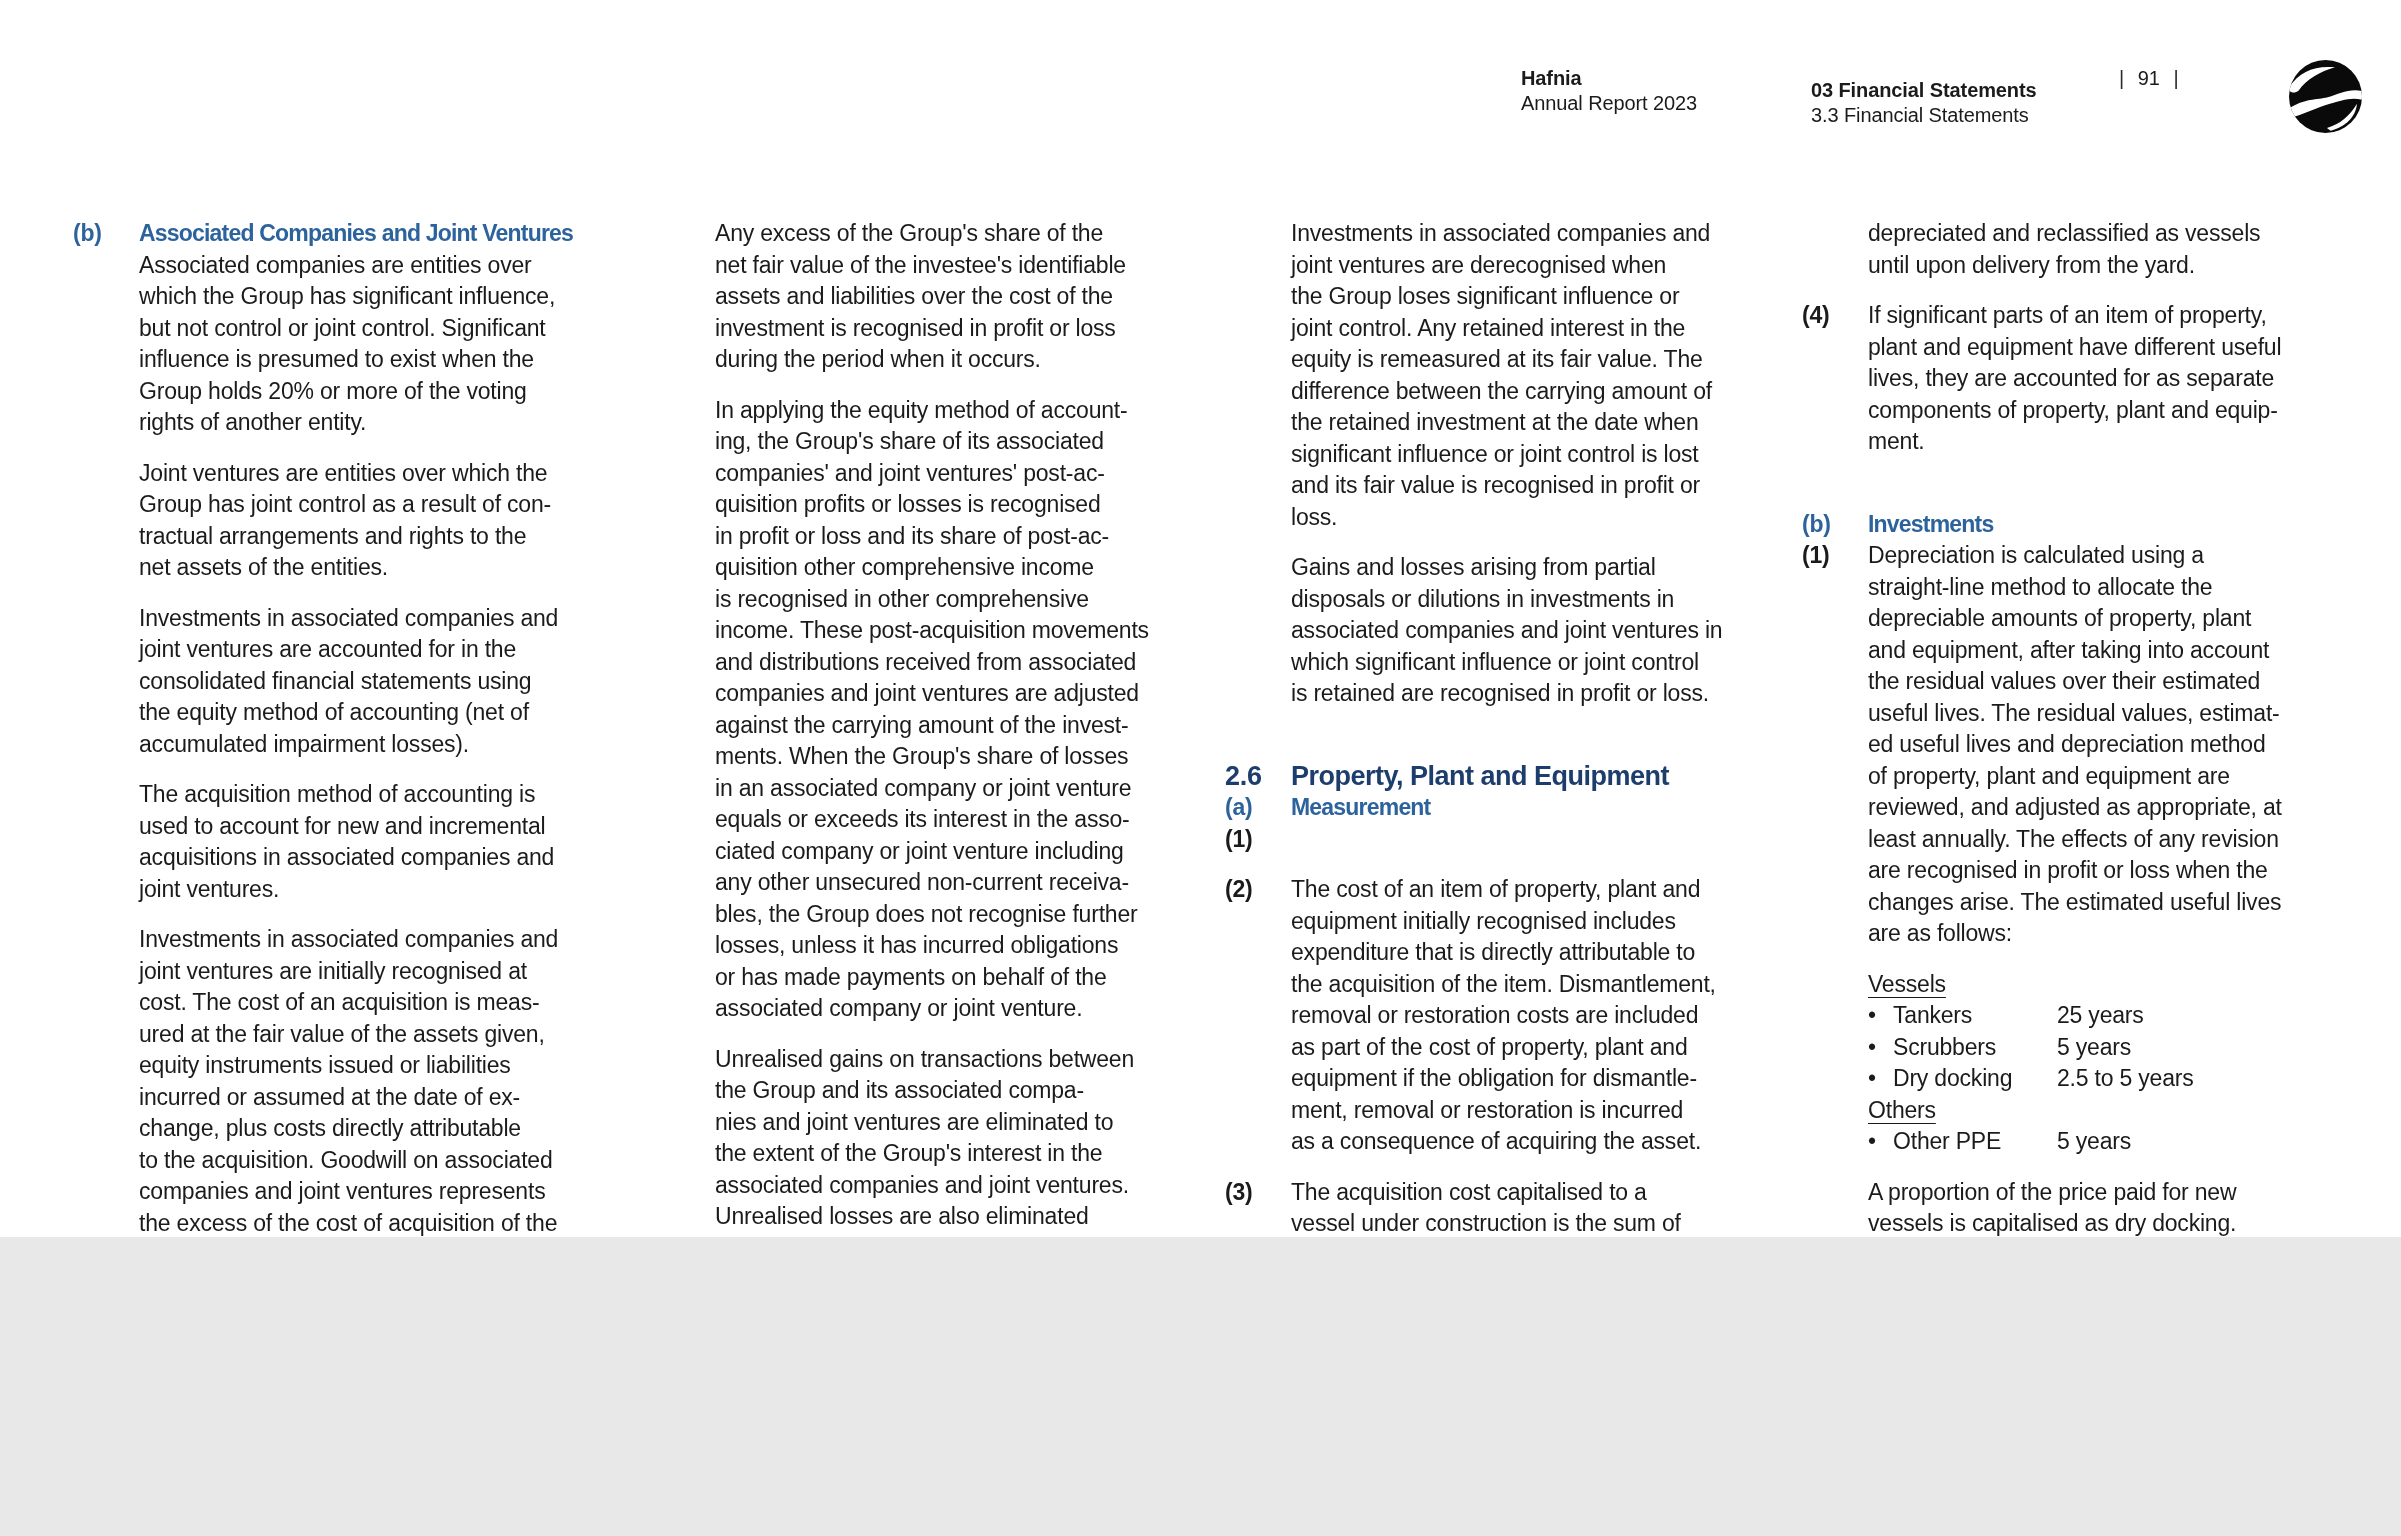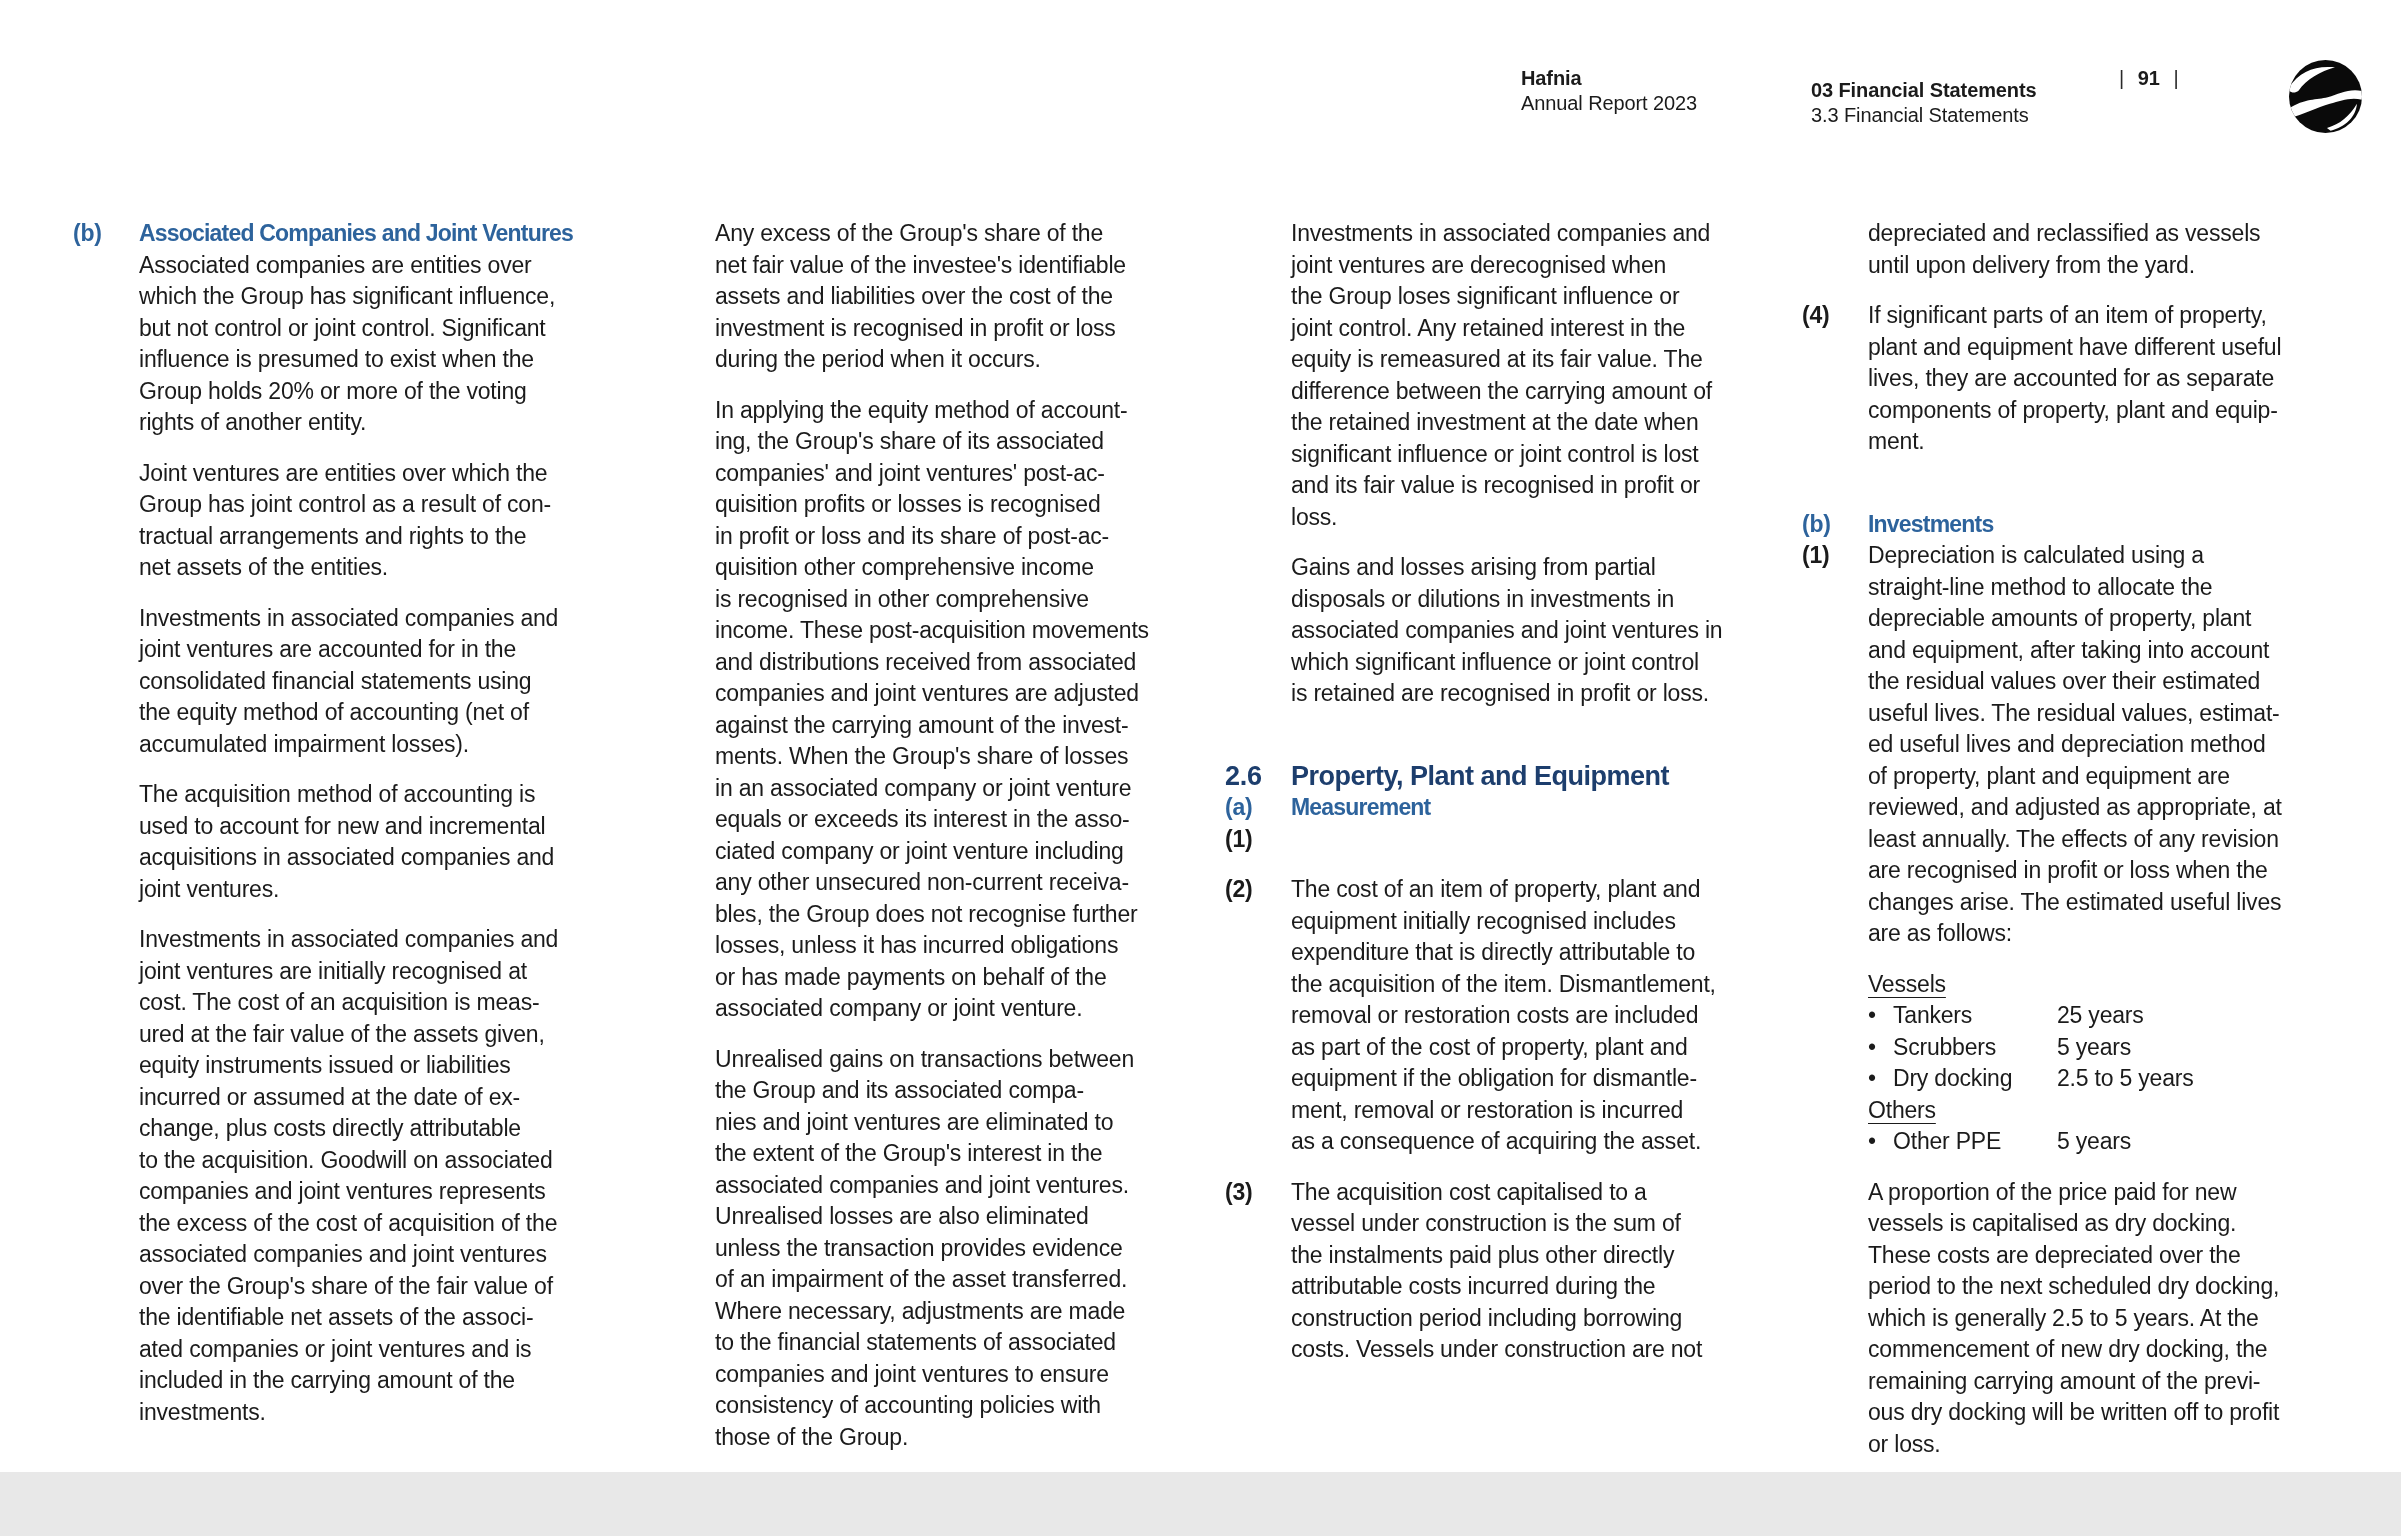--- a/index.html
+++ b/index.html
@@ -1,27 +1,27 @@
 <!DOCTYPE html>
 <html style="font-size:11px"><head>
 <meta charset="utf-8">
 <style>
   html,body{margin:0;padding:0;background:#e8e8e8;}
   .page{
-    position:relative;width:2401px;height:1472px;background:#ffffff;
+    position:relative;width:2401px;height:1237px;background:#ffffff;
     font-family:"Liberation Sans",sans-serif;color:#1b1b1b;overflow:hidden;
   }
   
   .hdr-block{position:absolute;top:66px;font-size:20px;line-height:25px;letter-spacing:-0.1px;}
   .hdr-line1{font-weight:bold;}
   #hdr-brand{left:1521px;}
   #hdr-section{left:1811px;margin-top:12px;}
   #hdr-page{left:2119px;display:flex;gap:13.7px;align-items:flex-start;}
   #hdr-page .sep{font-weight:300;color:#2a2a2a;}
-  #hdr-page .num{font-weight:bold;}
+  #hdr-page .num{font-weight:normal;}
   #logo{position:absolute;left:2289px;top:60px;width:73px;height:73px;}
   
   .col{
     position:absolute;top:218px;width:542px;
     font-size:23px;line-height:31.5px;letter-spacing:-0.2px;
   }
   #col1{left:73px;}
   #col2{left:649px;}
   #col3{left:1225px;}
   #col4{left:1802px;}

